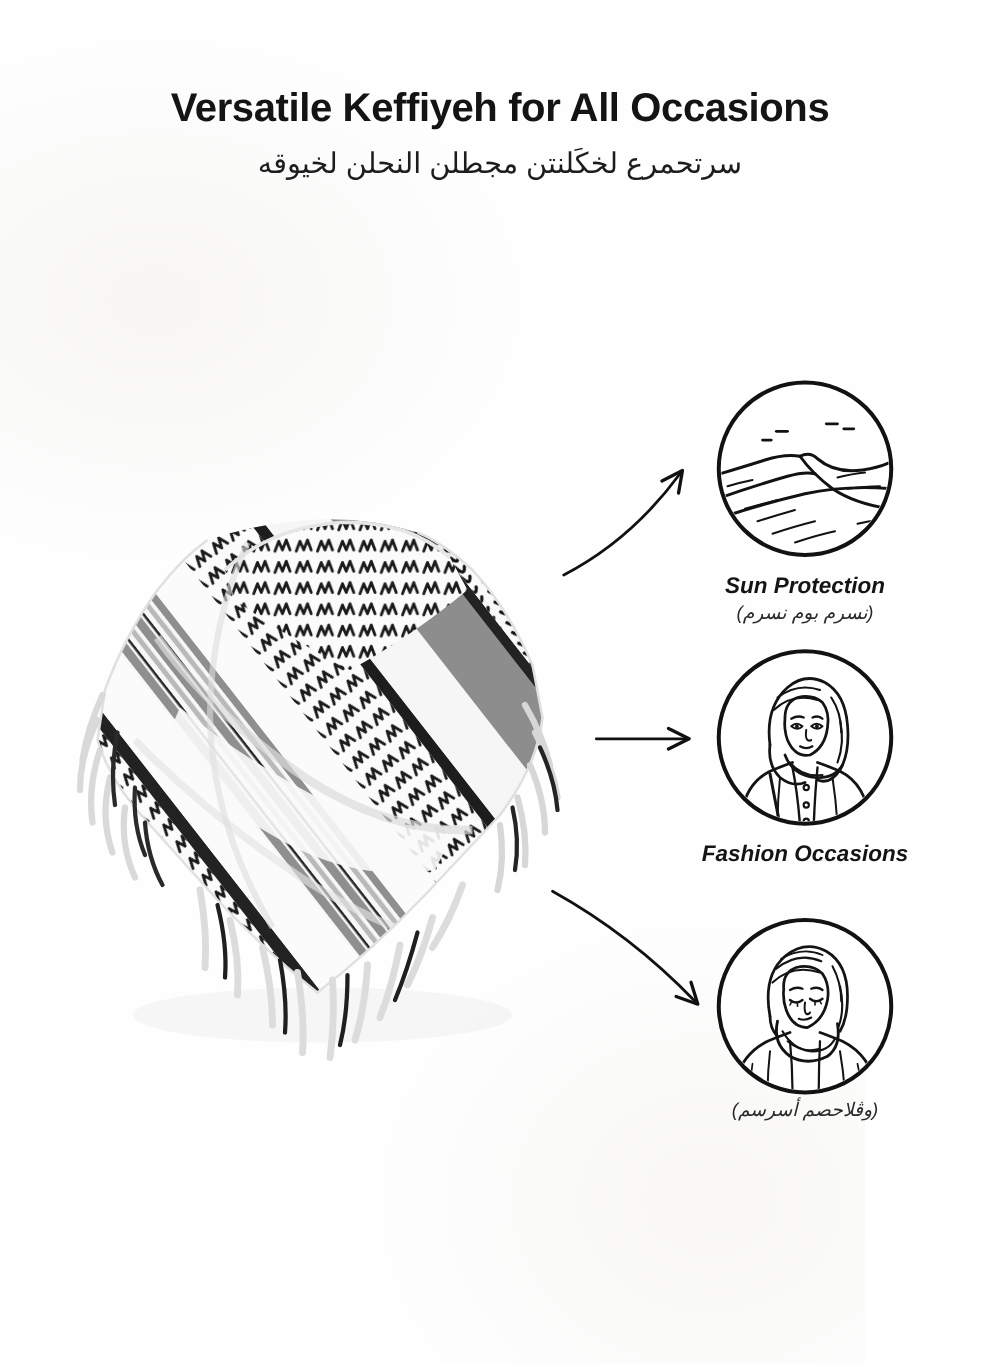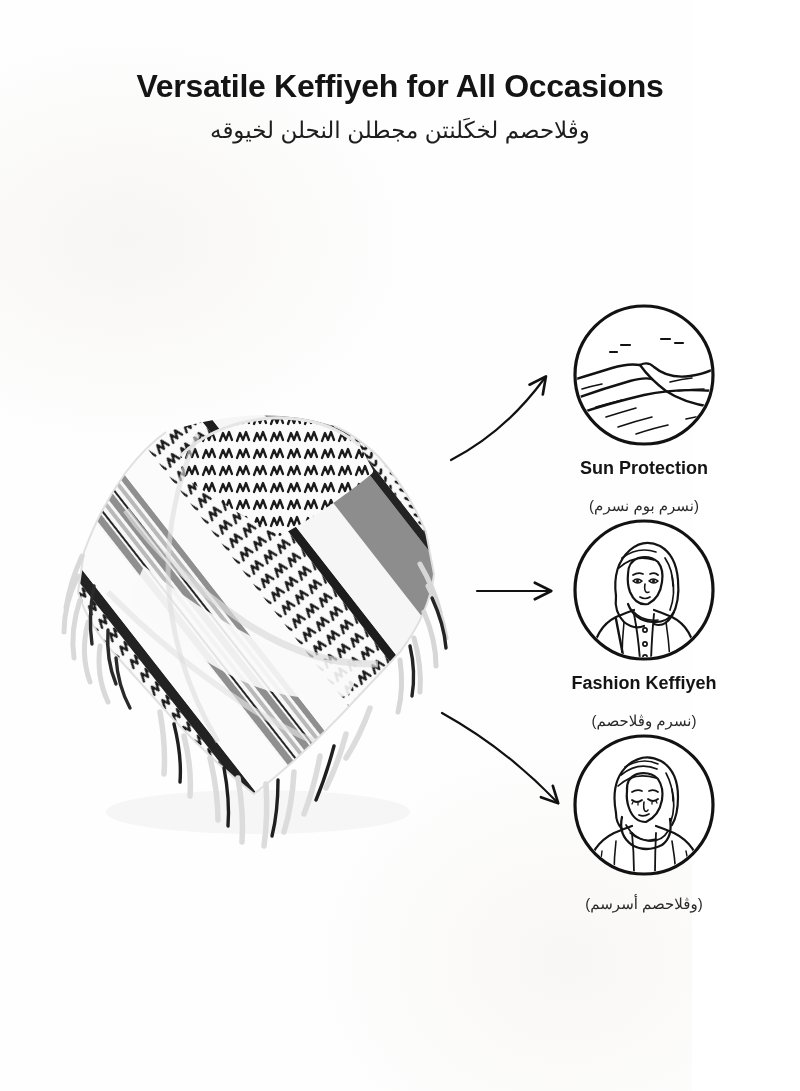--- a/index.html
+++ b/index.html
@@ -66,20 +66,21 @@
     width: 800px; height: 1091px;
     pointer-events: none;
   }
 
   
   .feature {
     position: absolute;
     left: 524px;
     width: 240px;
     text-align: center;
+    font-style: italic;
   }
   #feature-0 { top: 303px; }
   #feature-1 { top: 518px; }
   #feature-2 { top: 733px; }
 
   .feature-icon {
     width: 144px;
     height: 144px;
     margin: 0 auto;
     border-radius: 50%;
@@ -89,37 +90,37 @@
 
   .feature-label {
     margin-top: 10px;
     font-size: 18px;
     font-weight: bold;
     color: #141414;
     line-height: 22px;
     white-space: nowrap;
   }
   .feature-label-ar {
-    margin-top: 17px;
+    margin-top: 2px;
     font-size: 15px;
     font-weight: normal;
     color: #2a2a2a;
     line-height: 20px;
     direction: rtl;
     white-space: nowrap;
   }
 </style>
 </head>
 <body>
 
 <div id="poster">
 
   <div id="header">
     <div id="title">Versatile Keffiyeh for All Occasions</div>
-    <div id="subtitle-ar">وڤلاحصم لخكَلنتن مجطلن النحلن لخيوقه</div>
+    <div id="subtitle-ar">سرتحمرع لخكَلنتن مجطلن النحلن لخيوقه</div>
   </div>
 
   <div id="product">
     <svg viewBox="0 0 420 520" xmlns="http://www.w3.org/2000/svg">
       <defs>
 
         <pattern id="hound" width="17" height="17" patternUnits="userSpaceOnUse">
           <rect width="17" height="17" fill="#fbfbfb"></rect>
           <path d="M2 13 L5 5 L8 12 L11 4 L14 12" fill="none" stroke="#1b1b1b" stroke-width="2.3" stroke-linecap="round" stroke-linejoin="round"></path>
         </pattern>
@@ -336,22 +337,21 @@
           <path d="M77 63 q4 -4 9 0 q-4 4 -9 0 Z" stroke-width="1.6"></path>
           <circle cx="65.5" cy="63" r="1.5" fill="#141414" stroke="none"></circle>
           <circle cx="81.5" cy="63" r="1.5" fill="#141414" stroke="none"></circle>
 
           <path d="M73 66 q-1 6 1 8 q2 1 3 0" stroke-width="1.6"></path>
 
           <path d="M68 79 q5 3 10 0" stroke-width="1.7"></path>
         </g>
       </svg>
     </div>
-    <div class="feature-label">Fashion Keffiyeh</div>
-    <div class="feature-label-ar">(نسرم وڤلاحصم)</div>
+    <div class="feature-label">Fashion Occasions</div>
   </div>
 
   <div class="feature" id="feature-2">
     <div class="feature-icon">
       <svg viewBox="0 0 144 144" xmlns="http://www.w3.org/2000/svg">
         <circle cx="72" cy="72" r="69" fill="#ffffff" stroke="#121212" stroke-width="3.2"></circle>
         <clipPath id="c3">
             <circle cx="72" cy="72" r="67"></circle>
           </clipPath>
         <g clip-path="url(#c3)" fill="none" stroke="#141414" stroke-width="2.2" stroke-linecap="round" stroke-linejoin="round">

